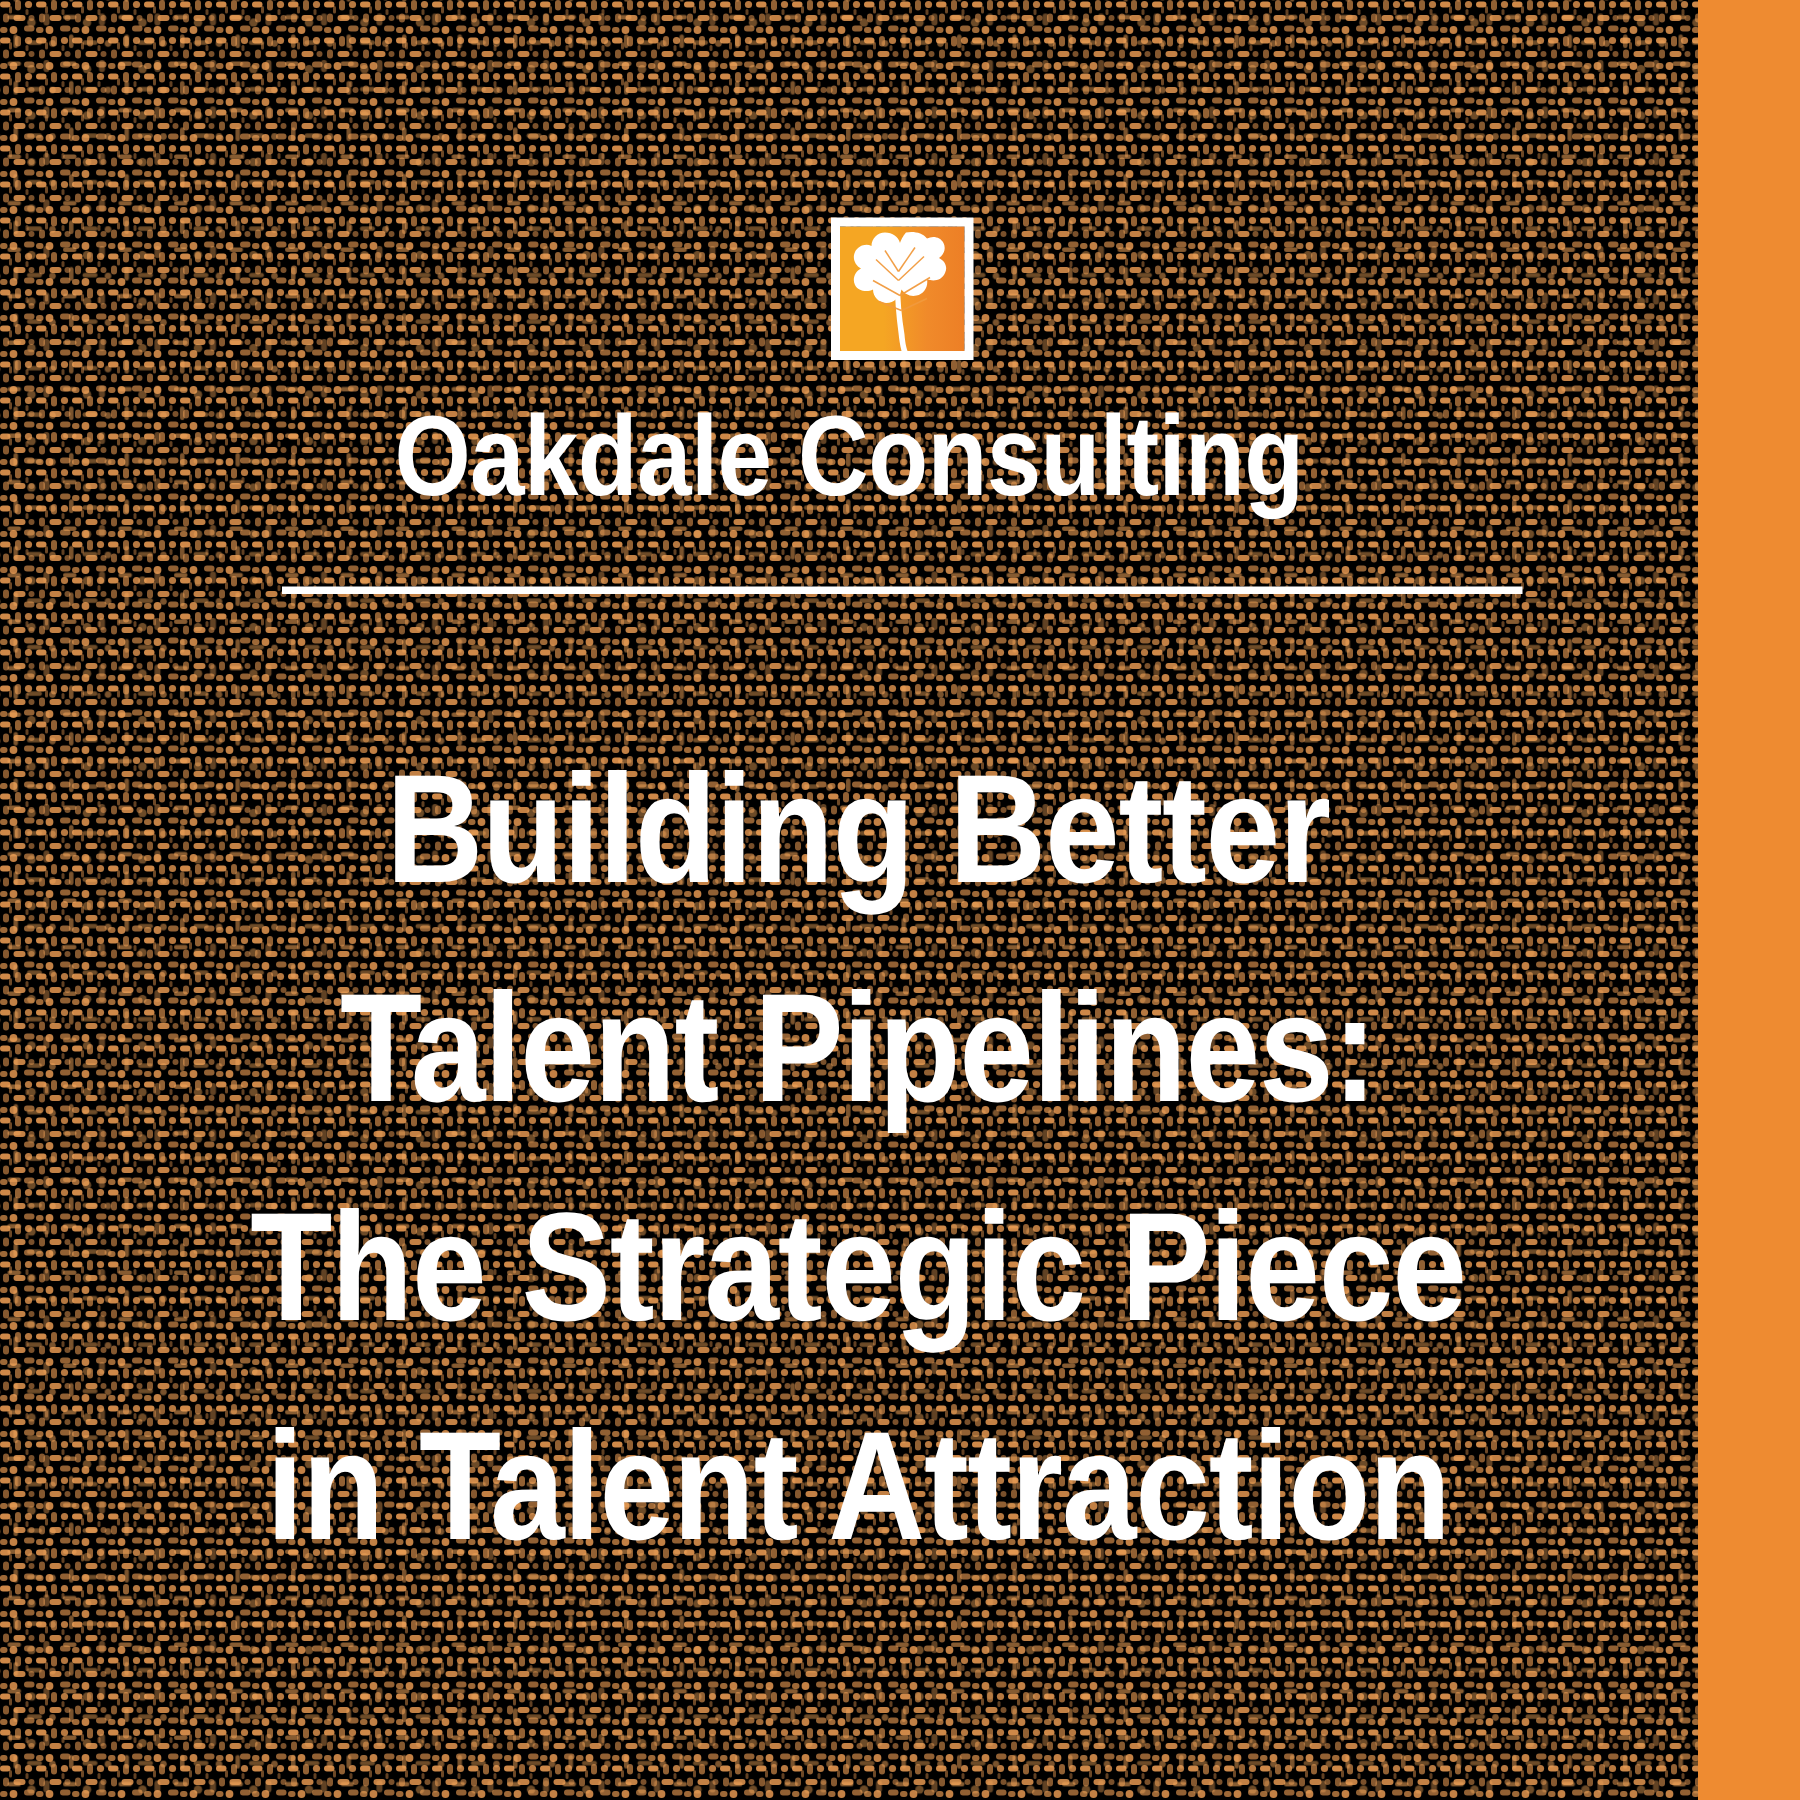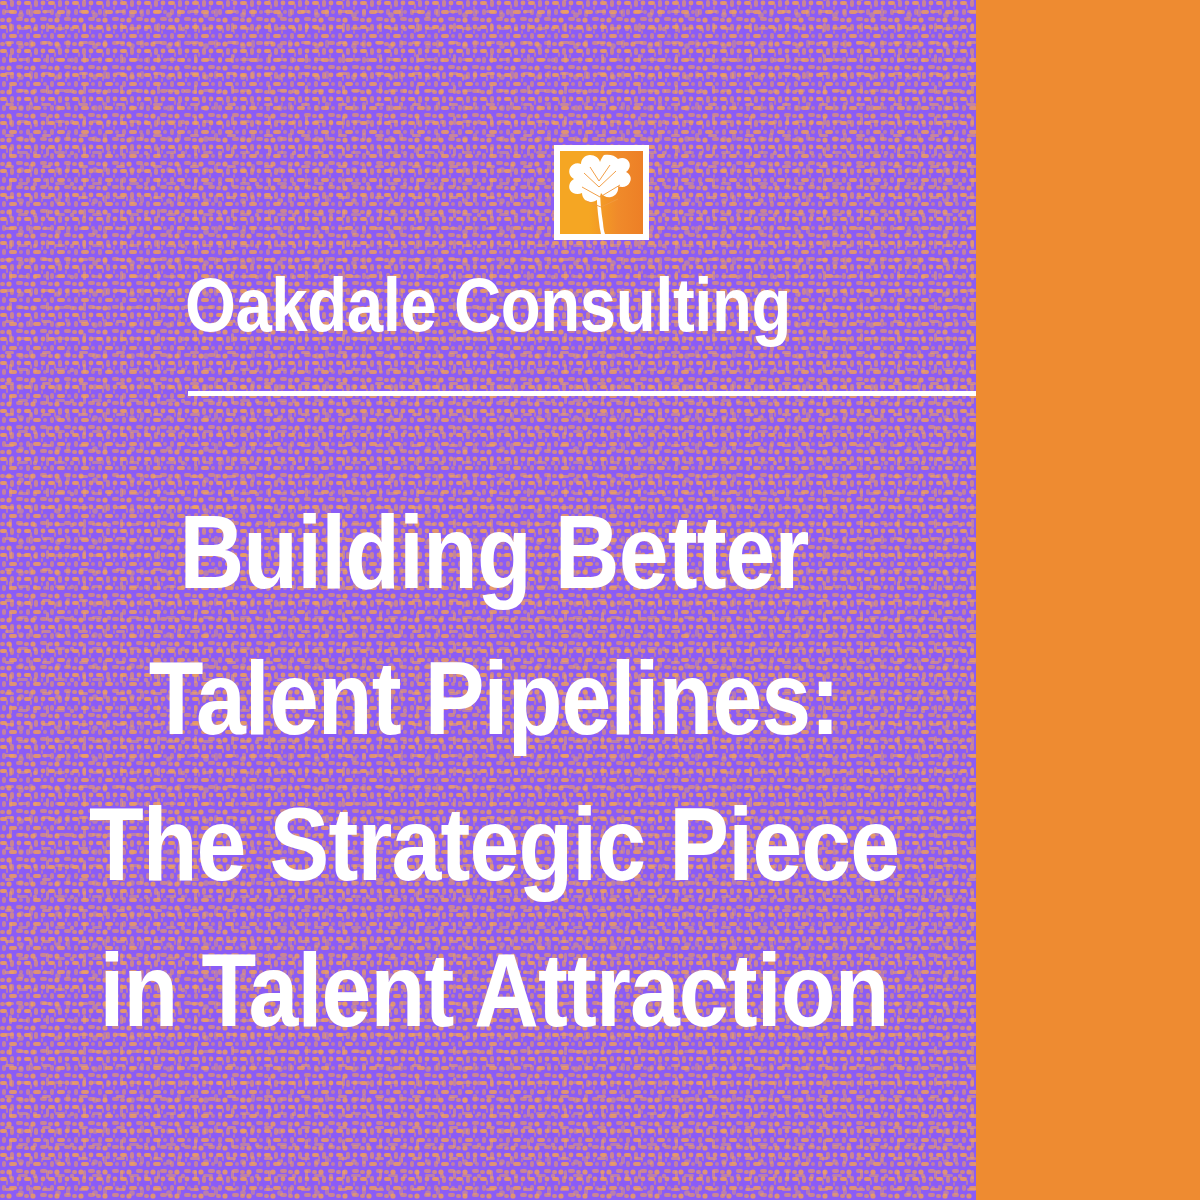--- a/index.html
+++ b/index.html
@@ -10,23 +10,23 @@
     overflow: hidden;
   }
 
   body {
     font-family: "Liberation Sans", sans-serif;
     background: #EE8B31;
   }
 
   #card {
     position: relative;
-    width: 976px;
+    width: 1132px;
     height: 1200px;
-    background-color: #8b5cf6;
+    background-color: #000000;
     overflow: hidden;
   }
 
   
   #texture {
     position: absolute;
     inset: 0;
     pointer-events: none;
     opacity: 1;
   }

